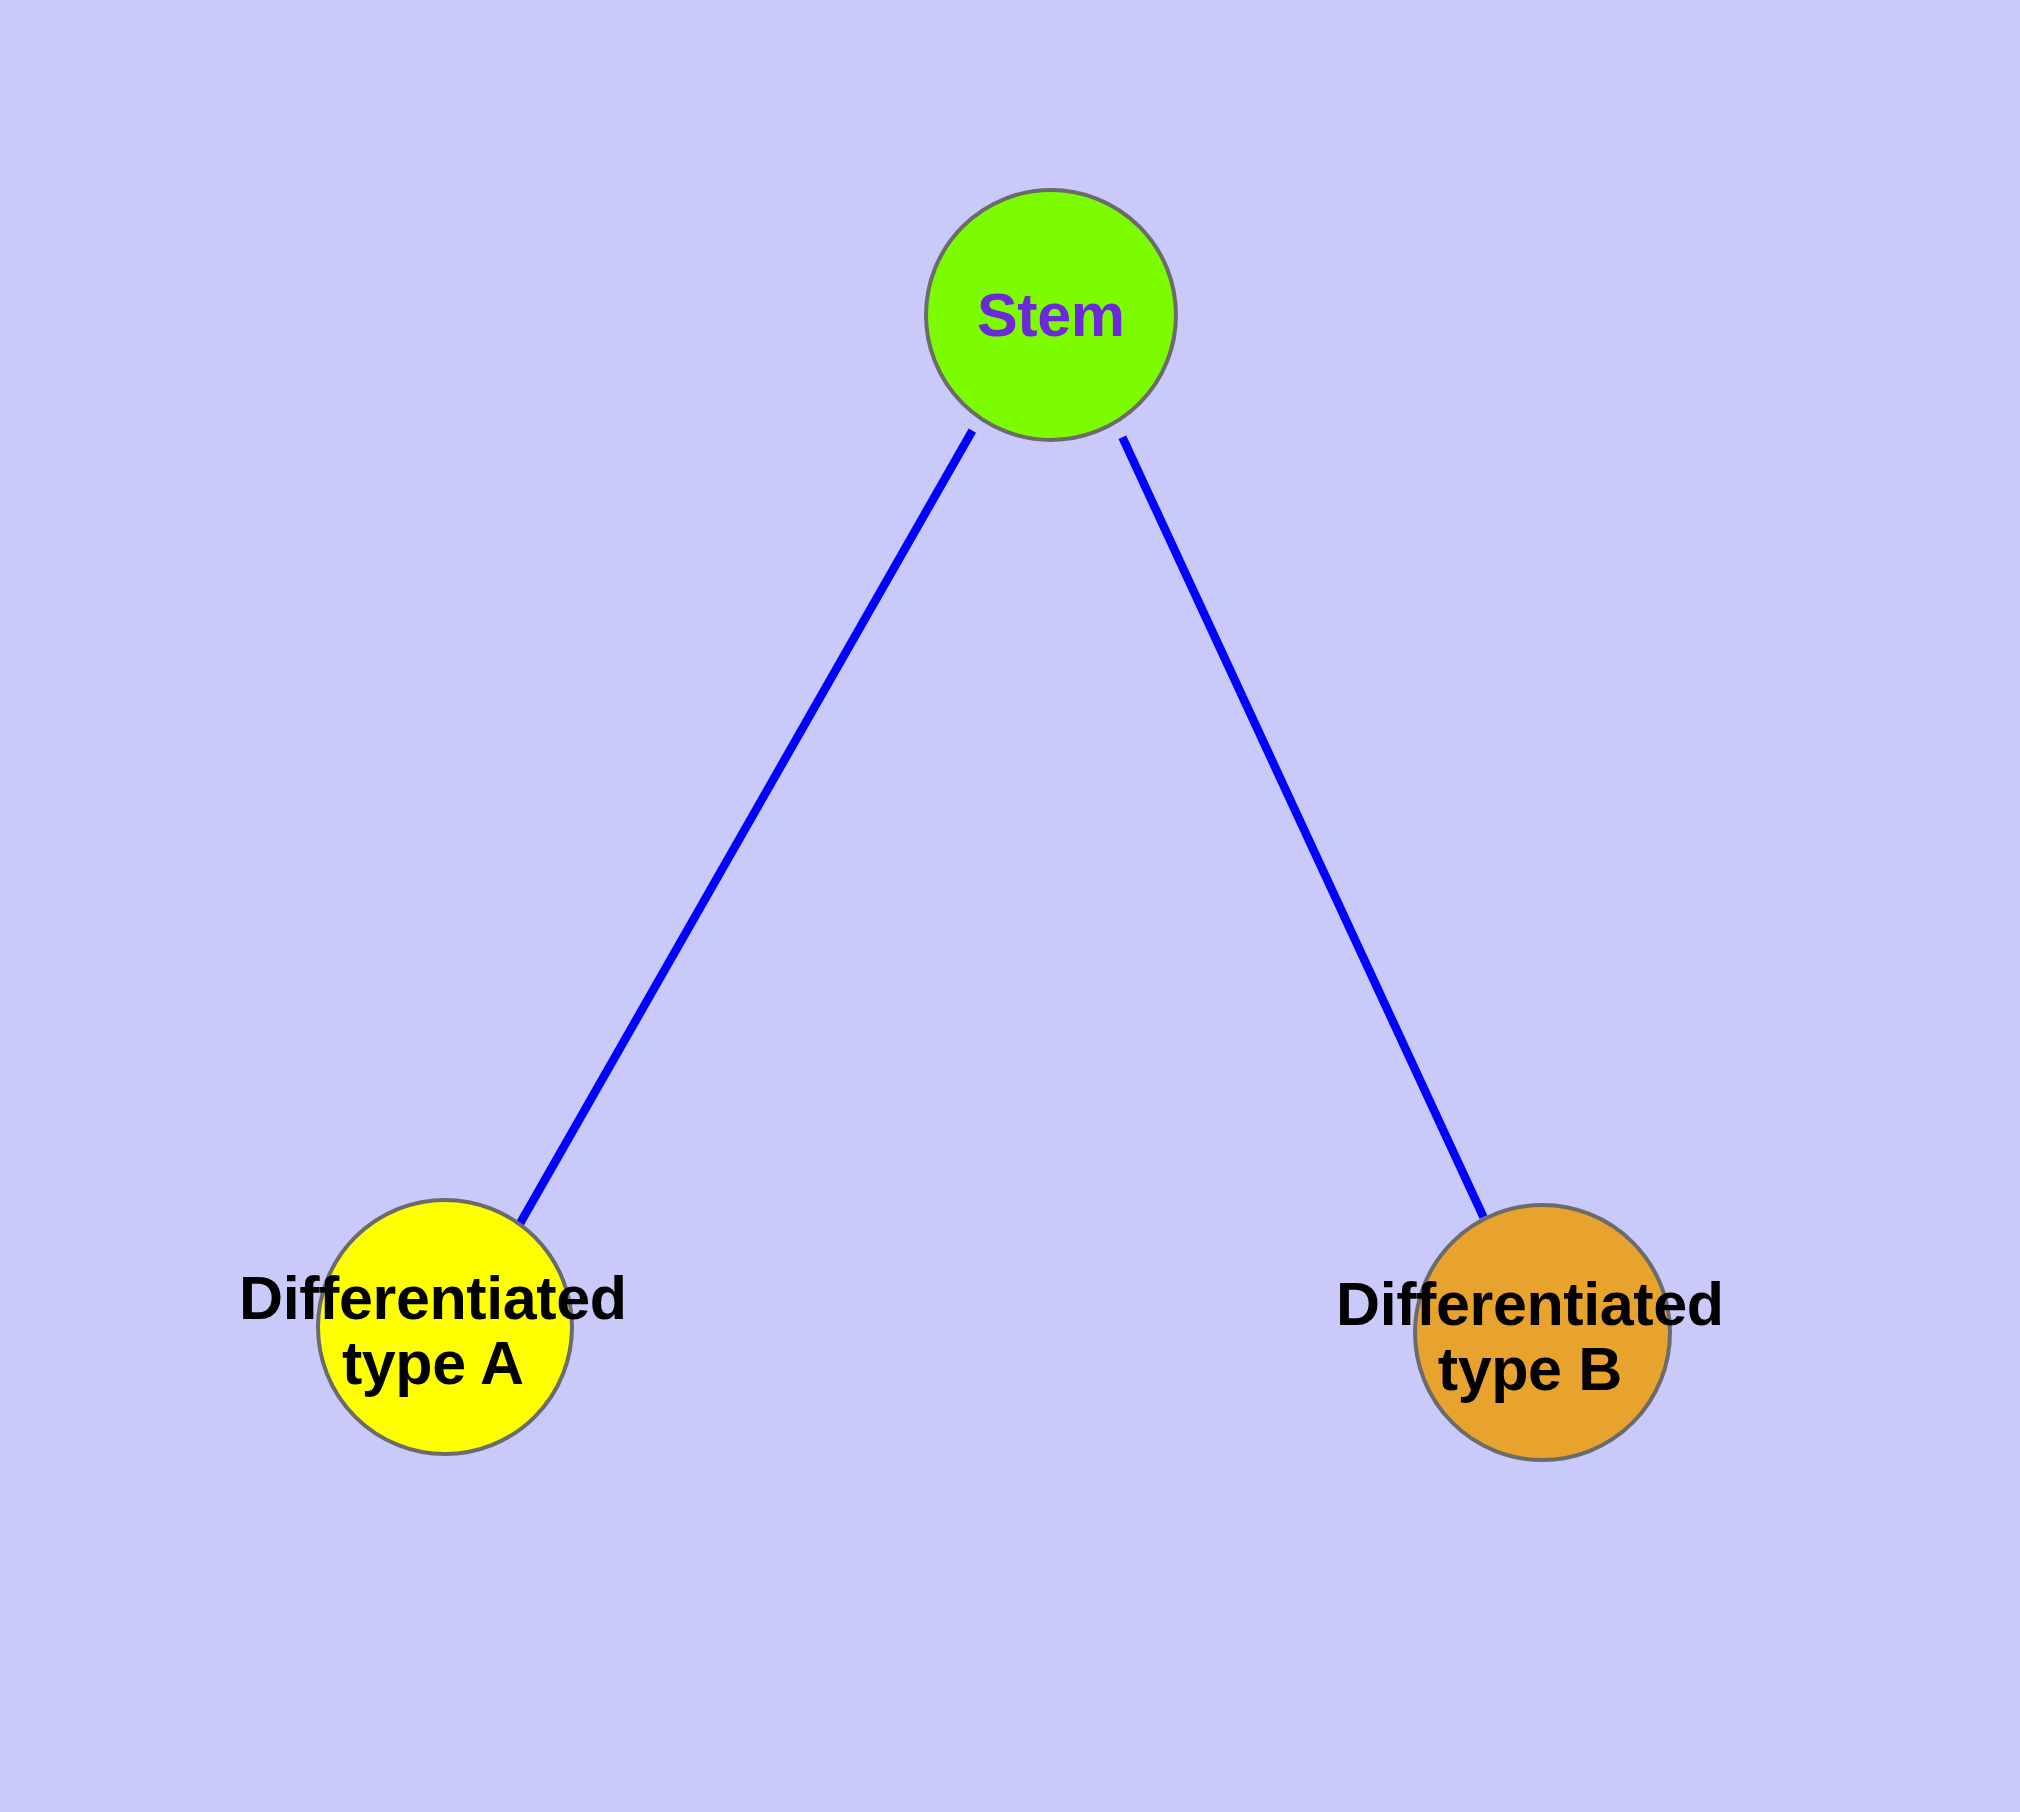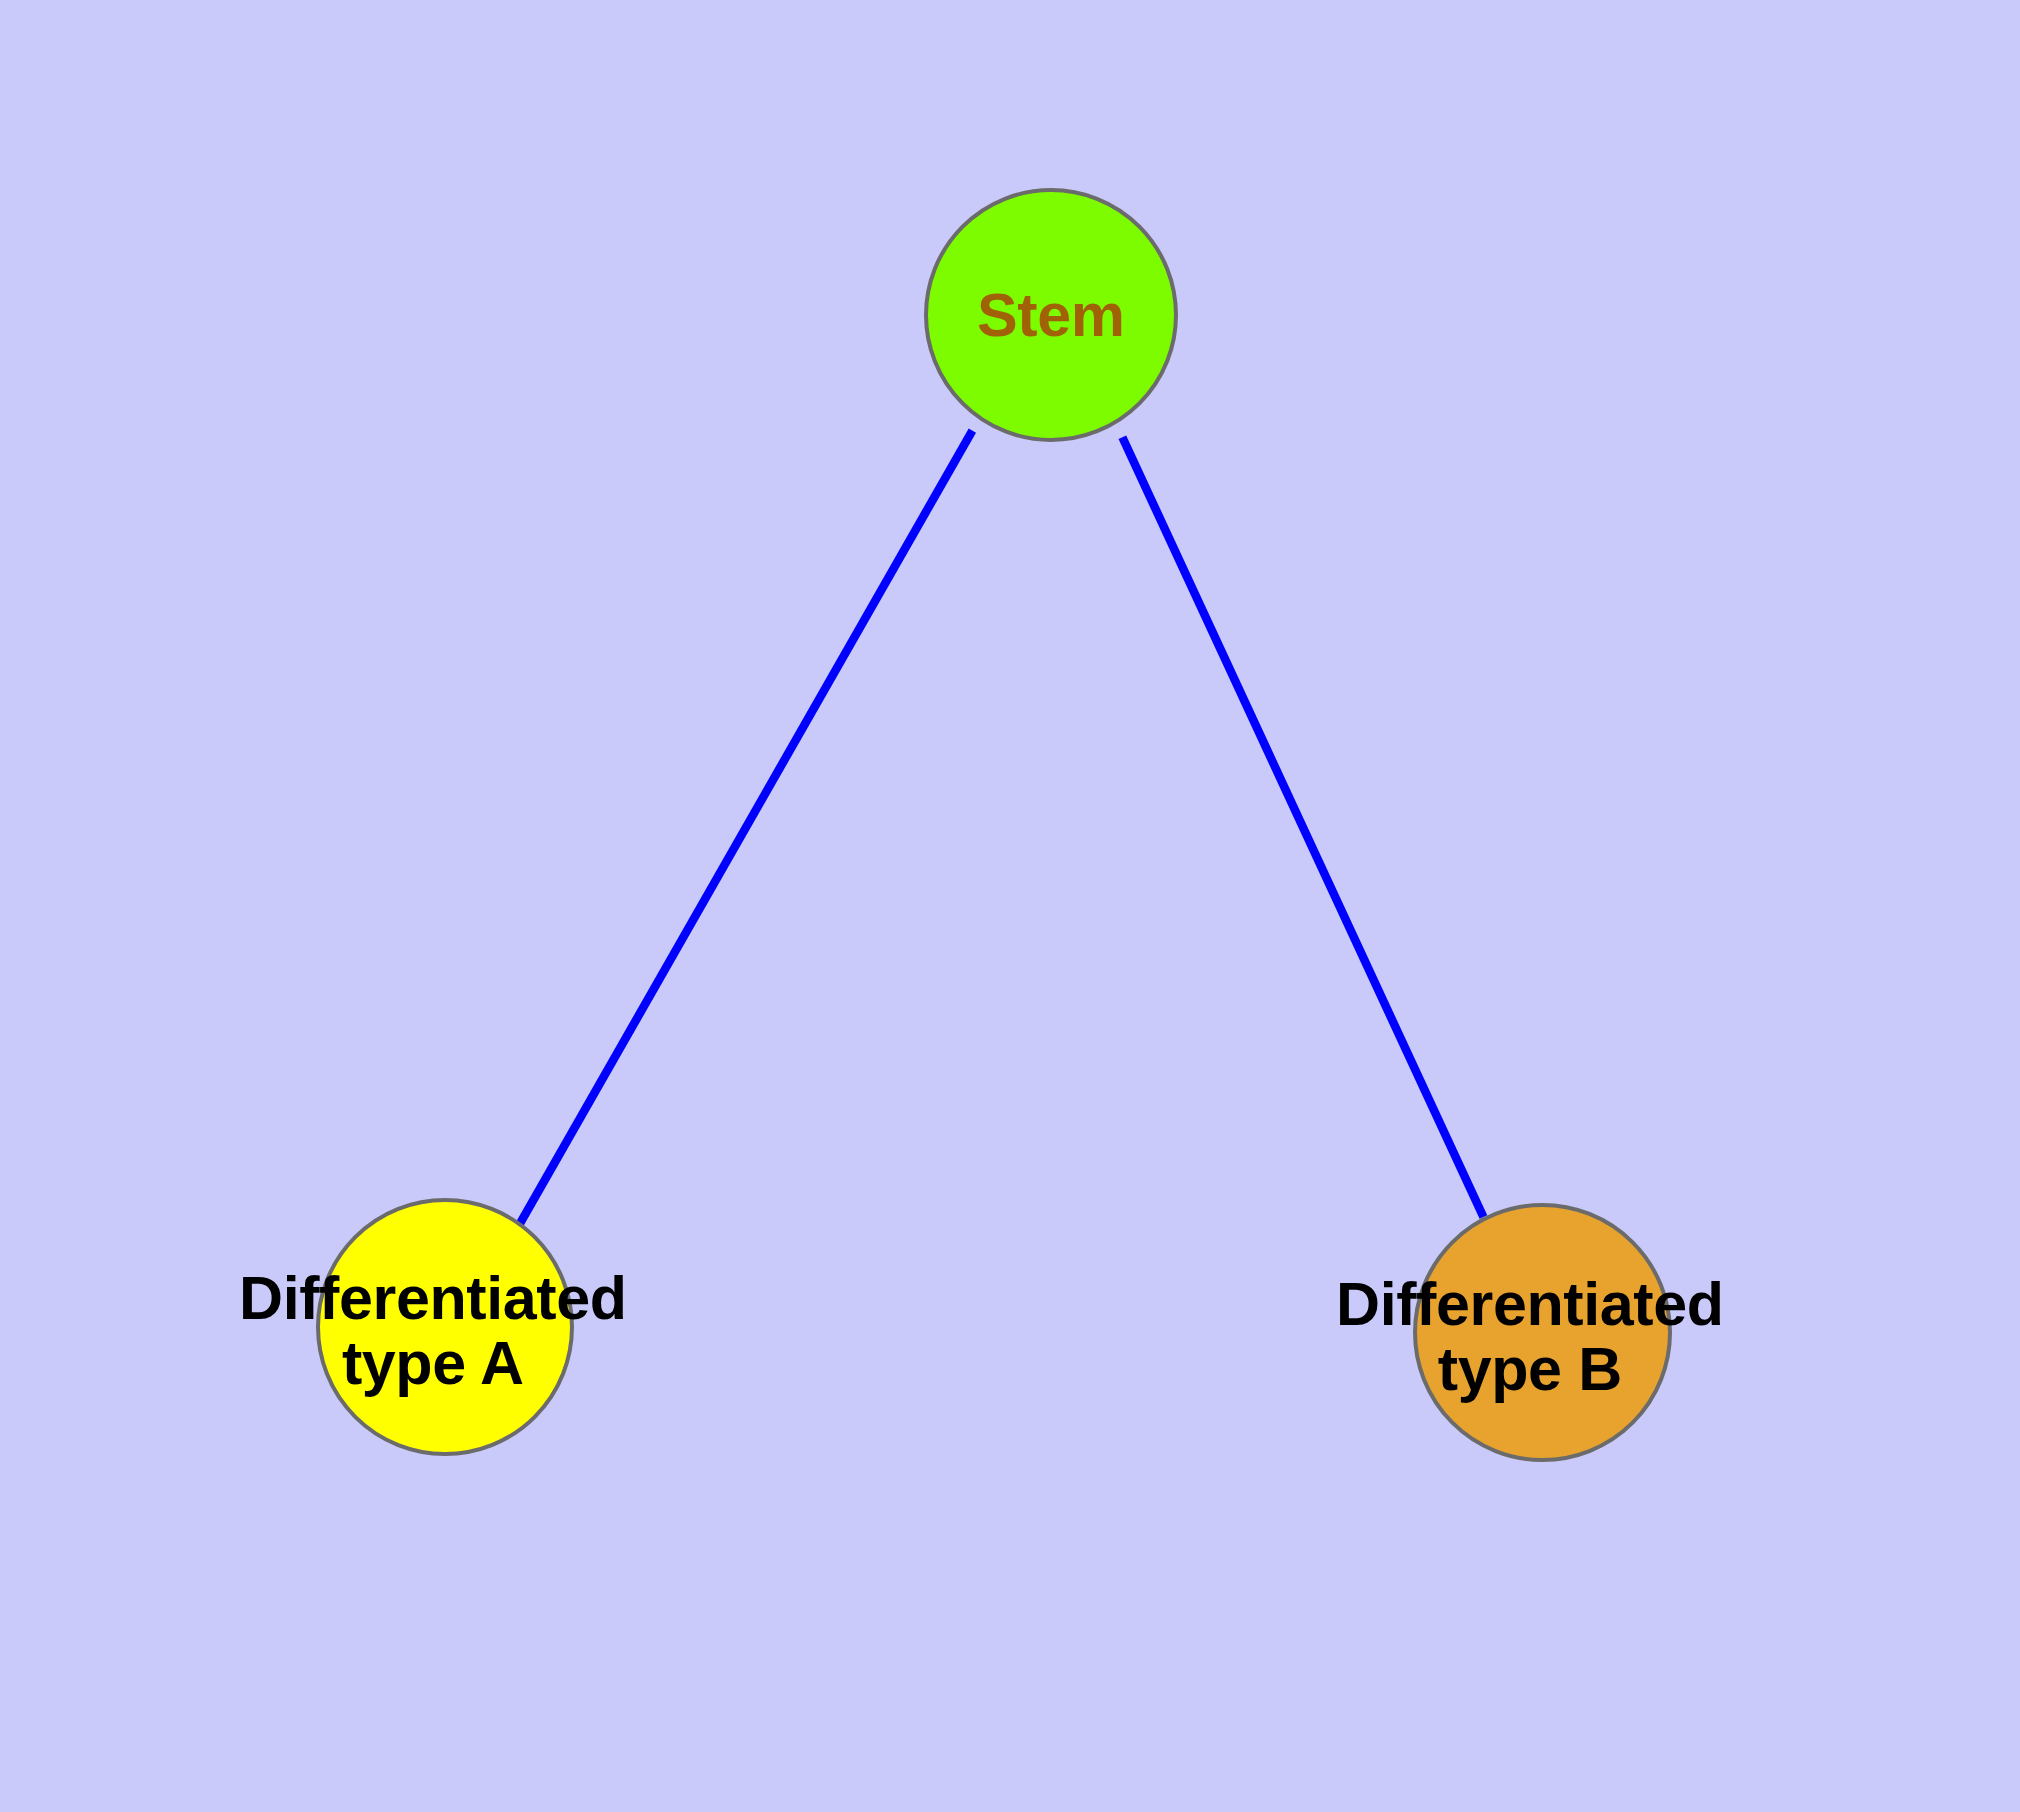--- a/index.html
+++ b/index.html
@@ -64,21 +64,21 @@
     <g id="edges-group">
         <line x1="1147" y1="508" x2="613" y2="1444" stroke="#0000FF" stroke-width="10" stroke-linecap="butt"></line>
         <line x1="1324" y1="516" x2="1750" y2="1436" stroke="#0000FF" stroke-width="10" stroke-linecap="butt"></line>
       </g>
   </svg>
 
   <div id="node-layer">
       <div class="node" style="left: 924px; top: 188px; width: 254px; height: 254px; background: rgb(125, 252, 0); border: 4.2px solid rgb(107, 107, 107);"></div>
       <div class="node" style="left: 316px; top: 1198px; width: 258px; height: 258px; background: rgb(255, 255, 0); border: 4.2px solid rgb(107, 107, 107);"></div>
       <div class="node" style="left: 1413px; top: 1203px; width: 259px; height: 259px; background: rgb(232, 163, 46); border: 4.2px solid rgb(107, 107, 107);"></div>
-      <div class="node-label" style="font-size: 61px; color: #a16207; left: 977px; top: 283px;">Stem</div>
+      <div class="node-label" style="font-size: 61px; color: #6d28d9; left: 977px; top: 283px;">Stem</div>
       <div class="node-label" style="font-size: 61px; color: rgb(0, 0, 0); left: 239px; top: 1266px;">Differentiated
 type A</div>
       <div class="node-label" style="font-size: 61px; color: rgb(0, 0, 0); left: 1336px; top: 1272px;">Differentiated
 type B</div>
     </div>
 
 </div>
 
 
 </body></html>

